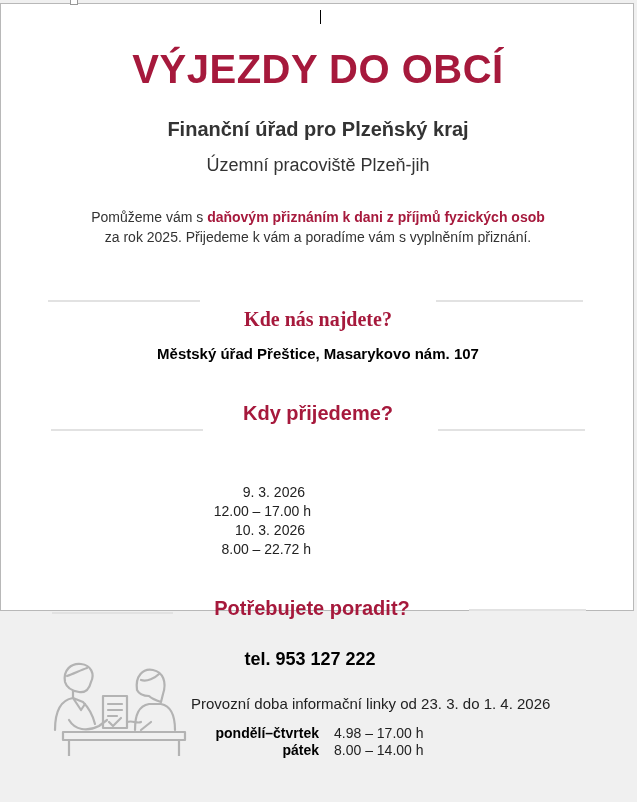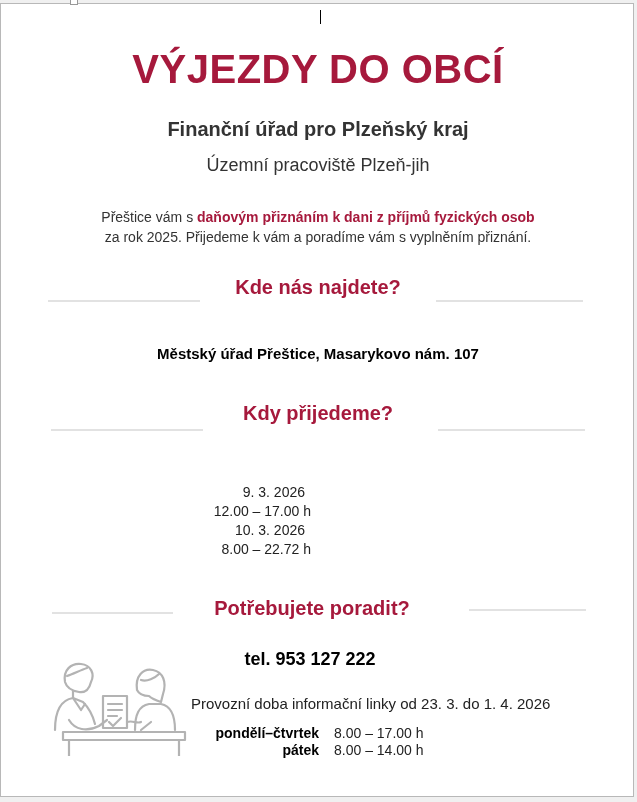--- a/index.html
+++ b/index.html
@@ -1,17 +1,17 @@
 <!DOCTYPE html>
 <html><head>
 <meta charset="utf-8">
 <style>
   html, body { margin:0; padding:0; }
   body { width:637px; height:802px; background:#f0f0f0; position:relative; overflow:hidden; font-family:"Liberation Sans", sans-serif; }
-  .page { position:absolute; left:0; top:3px; width:634px; height:794px; background:#fff; border:1px solid #b8b8b8; box-sizing:border-box; }
+  .page { position:absolute; left:0; top:3px; width:634px; height:608px; background:#fff; border:1px solid #b8b8b8; box-sizing:border-box; }
   .anchor { position:absolute; left:70px; top:0; width:6px; height:4px; border:1px solid #999; border-top:none; background:#fff; }
   .cursor { position:absolute; left:319px; top:6px; width:1px; height:14px; background:#000; }
   .abs { position:absolute; left:0; width:634px; text-align:center; }
   .title { top:43px; font-size:40px; font-weight:bold; color:#a6193c; letter-spacing:0.5px; }
   .subtitle { top:114px; font-size:20px; font-weight:bold; color:#333; }
   .workplace { top:151px; font-size:18px; color:#333; }
   .intro { top:203px; font-size:14px; color:#333; line-height:20px; }
   .intro .hl { color:#a6193c; font-weight:bold; }
   .heading { font-size:20px; font-weight:bold; color:#a6193c; }
   .rule { position:absolute; height:2px; background:#e2e2e2; }
@@ -32,27 +32,27 @@
 <body>
 
 <div class="page">
   <div class="cursor"></div>
 
   <div class="abs title">VÝJEZDY DO OBCÍ</div>
   <div class="abs workplace">Územní pracoviště Plzeň-jih</div>
   <div class="abs subtitle">Finanční úřad pro Plzeňský kraj</div>
 
   <div class="abs intro">
-    <span>Přeštice vám s </span><span class="hl">daňovým přiznáním k dani z příjmů fyzických osob</span><br>
+    <span>Pomůžeme vám s </span><span class="hl">daňovým přiznáním k dani z příjmů fyzických osob</span><br>
     <span>za rok 2025. Přijedeme k vám a poradíme vám s vyplněním přiznání.</span>
   </div>
 
   <div class="rule" style="left:47px; top:296px; width:152px;"></div>
   <div class="rule" style="left:435px; top:296px; width:147px;"></div>
-  <div class="abs heading" style="top:272px;">Kde nás najdete?</div>
+  <div class="abs heading" style="top:304px;font-family:Liberation Serif, serif;">Kde nás najdete?</div>
   <div class="abs addr">Městský úřad Přeštice, Masarykovo nám. 107</div>
 
   <div class="rule" style="left:50px; top:425px; width:152px;"></div>
   <div class="rule" style="left:437px; top:425px; width:147px;"></div>
   <div class="abs heading" style="top:398px;">Kdy přijedeme?</div>
   <div class="sched">
     <div class="row">
       <span class="d">9. 3. 2026</span>
       <span class="t">12.00 – 17.00 h</span>
     </div>
@@ -90,21 +90,21 @@
     <path d="M90 70 L100 62"></path>
 
     <rect x="12" y="72" width="122" height="8"></rect>
     <path d="M18 80 V96 M128 80 V96"></path>
   </svg>
 
   <div class="hours-title">Provozní doba informační linky od 23. 3. do 1. 4. 2026</div>
   <div class="hours">
     <div class="row">
       <span class="day">pondělí–čtvrtek</span>
-      <span class="tm">8.00 – 17.00 h</span>
+      <span class="tm">4.98 – 17.00 h</span>
     </div>
     <div class="row">
       <span class="day">pátek</span>
       <span class="tm">8.00 – 14.00 h</span>
     </div>
   </div>
 </div>
 <div class="anchor"></div>
 
 </body></html>

